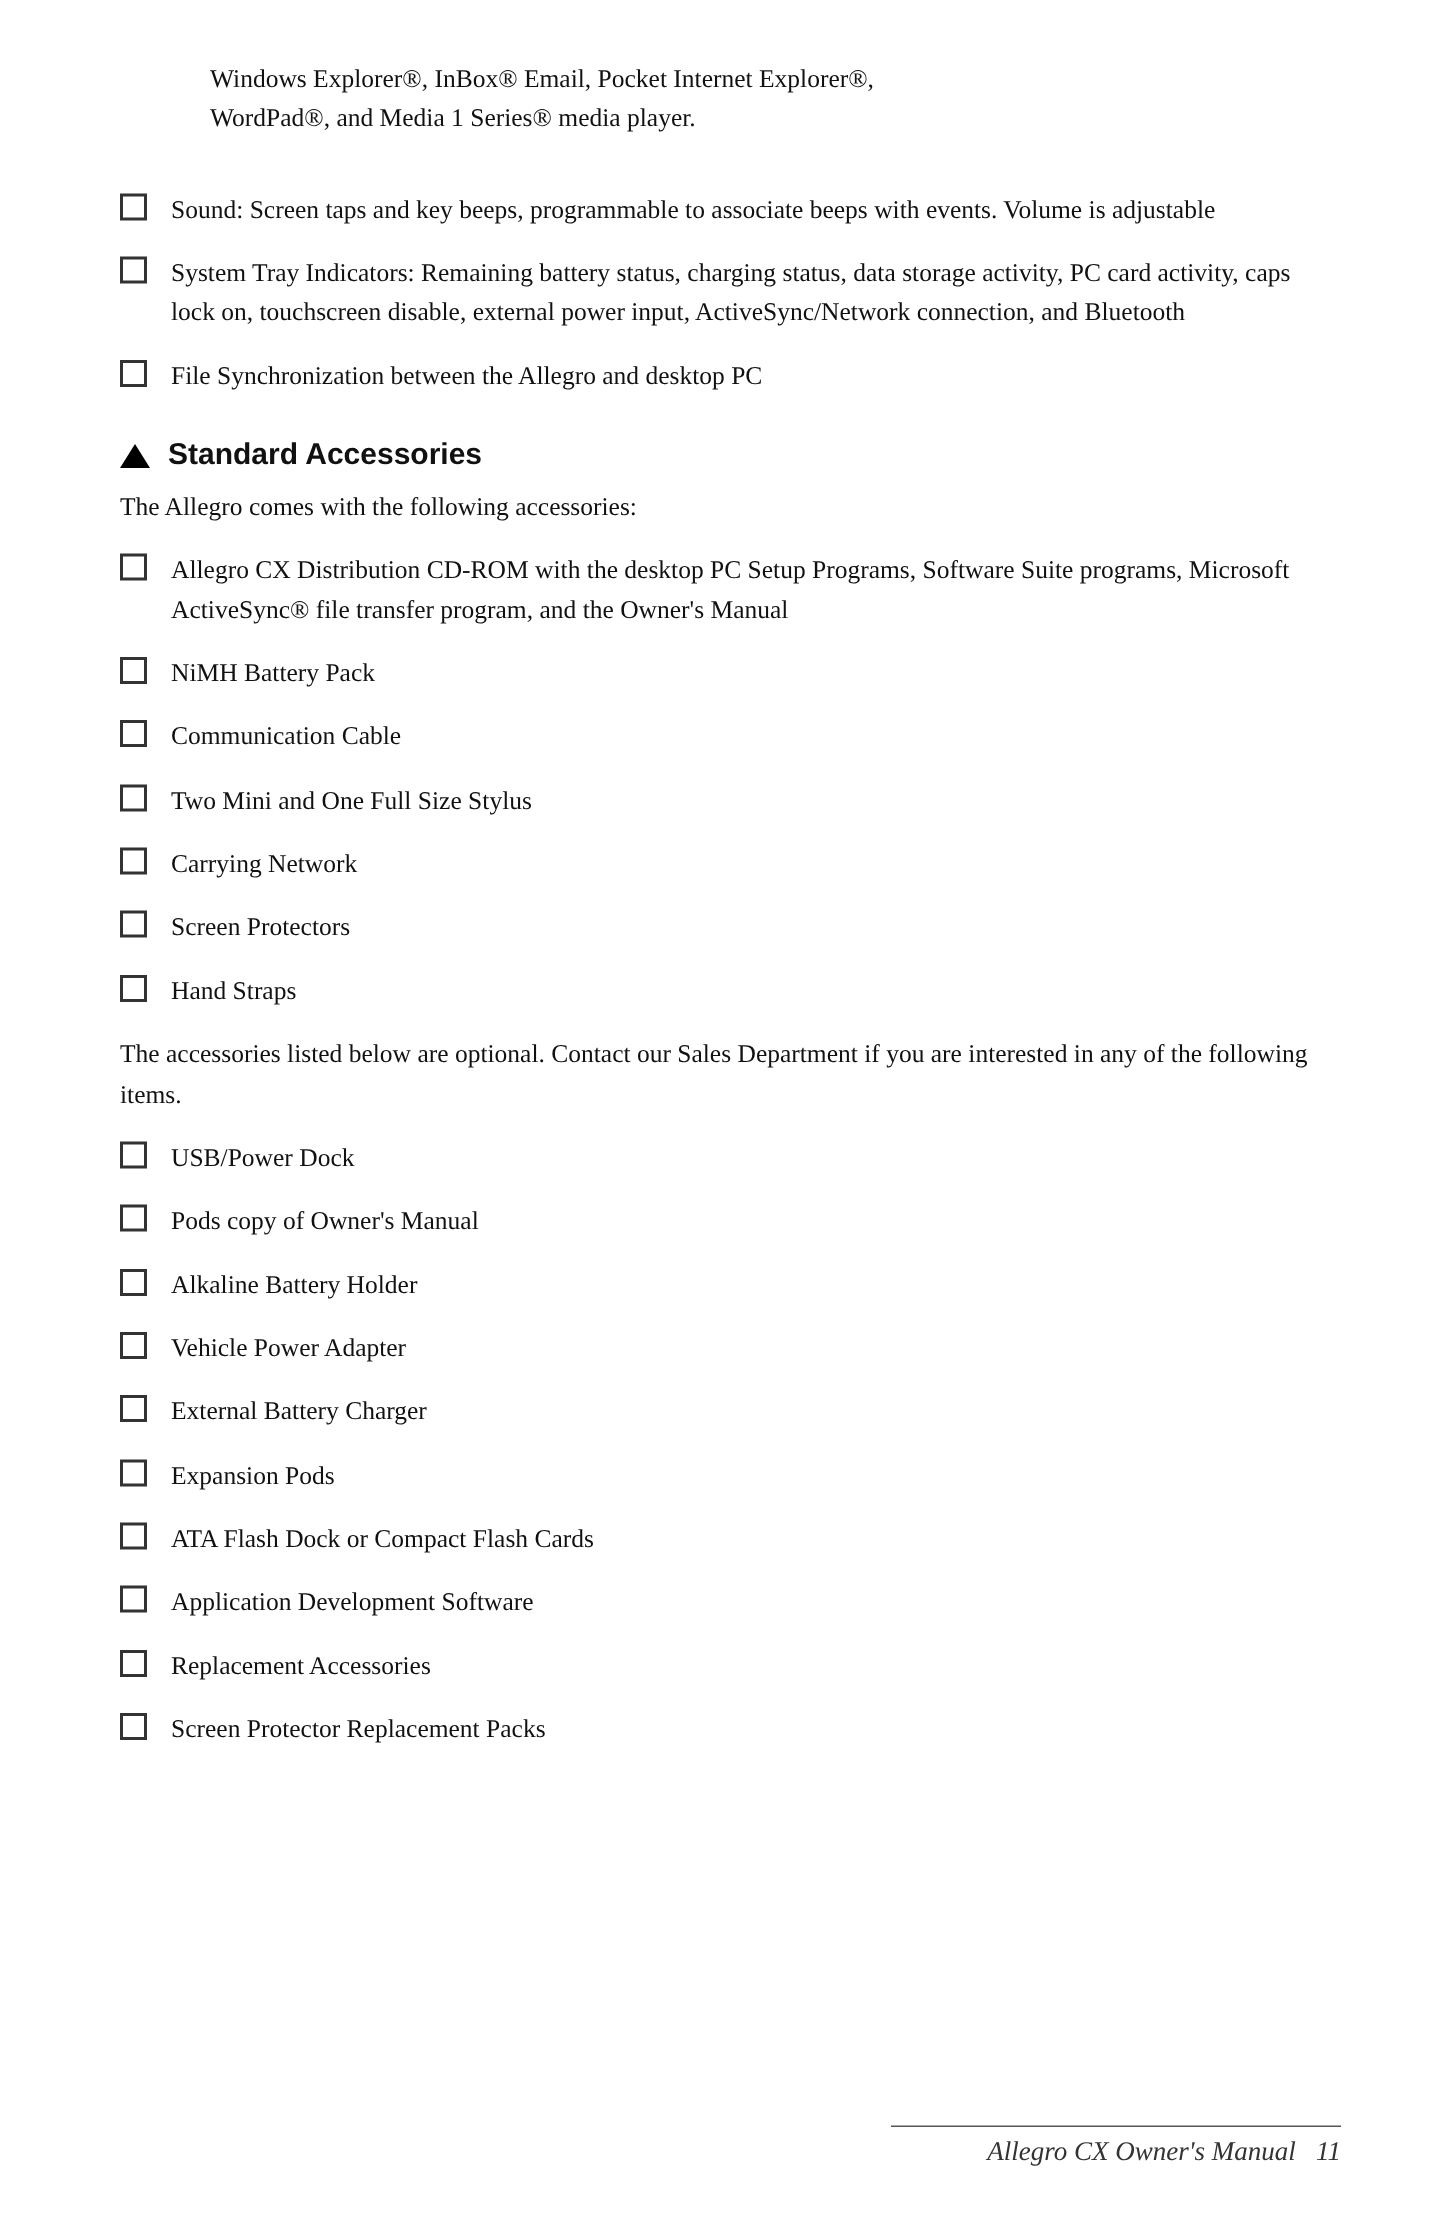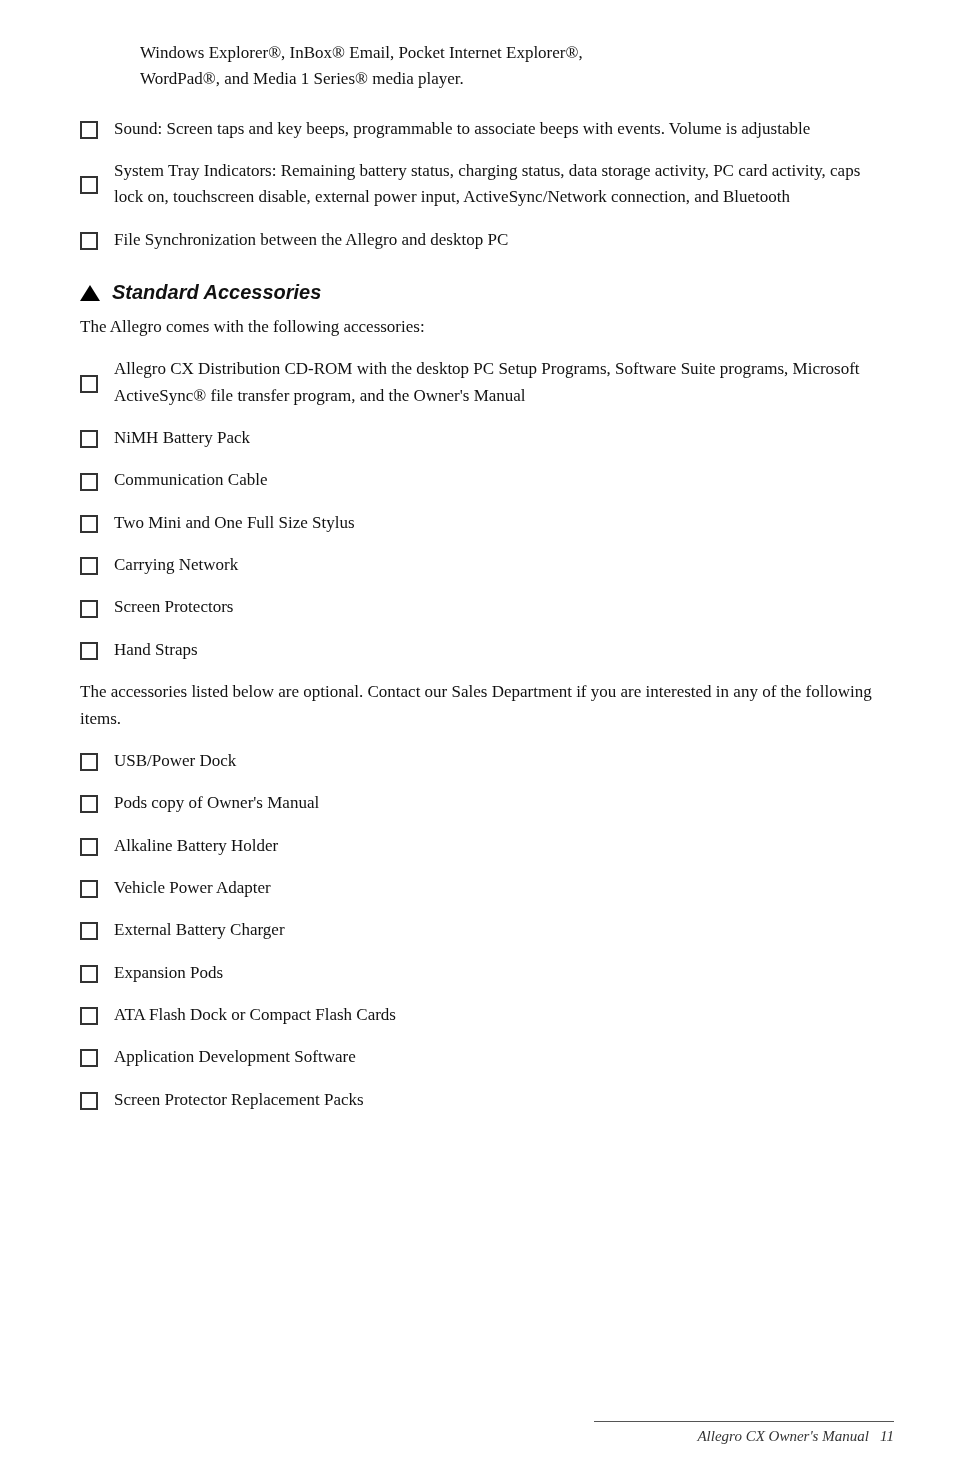--- a/index.html
+++ b/index.html
@@ -18,27 +18,27 @@
       position: relative;
     }
 
     .page {
       padding: 40px 80px 80px 80px;
       max-width: 954px;
     }
 
     .intro-text {
       margin-left: 60px;
-      margin-bottom: 23px;
+      margin-bottom: 34px;
       line-height: 1.55;
     }
 
     .bullet-item {
       display: flex;
-      align-items: center;
+      align-items: flex-start;
       margin-bottom: 16px;
       line-height: 1.55;
     }
 
     .checkbox {
       display: inline-block;
       width: 18px;
       height: 18px;
       border: 2px solid #333;
       margin-right: 16px;
@@ -48,21 +48,20 @@
 
     .bullet-text {
       flex: 1;
     }
 
     .section-header {
       display: flex;
       align-items: center;
       margin-top: 28px;
       margin-bottom: 10px;
-      font-style: italic;
     }
 
     .triangle-icon {
       display: inline-block;
       width: 0;
       height: 0;
       border-left: 10px solid transparent;
       border-right: 10px solid transparent;
       border-bottom: 16px solid #000;
       margin-right: 12px;
@@ -79,21 +78,21 @@
       margin-bottom: 16px;
       line-height: 1.55;
     }
 
     .footer {
       position: absolute;
       bottom: 30px;
       right: 60px;
       font-style: italic;
       font-family: Georgia, serif;
-      font-size: 15px;
+      font-size: 18px;
       color: #333;
       border-top: 1px solid #555;
       padding-top: 6px;
       width: 300px;
       text-align: right;
     }
   </style>
 </head>
 <body>
 
@@ -186,20 +185,24 @@
     <div class="bullet-item">
       <span class="checkbox"></span>
       <span class="bullet-text">ATA Flash Dock or Compact Flash Cards</span>
     </div>
     <div class="bullet-item">
       <span class="checkbox"></span>
       <span class="bullet-text">Application Development Software</span>
     </div>
     <div class="bullet-item">
       <span class="checkbox"></span>
+      <span class="bullet-text">Replacement Accessories</span>
+    </div>
+    <div class="bullet-item">
+      <span class="checkbox"></span>
       <span class="bullet-text">Screen Protector Replacement Packs</span>
     </div>
   </div>
 
 </div>
 
 <div class="footer">
   <span>
     <em><span>Allegro CX Owner's Manual</span>&nbsp;&nbsp;&nbsp;<span>11</span></em>
   </span>

